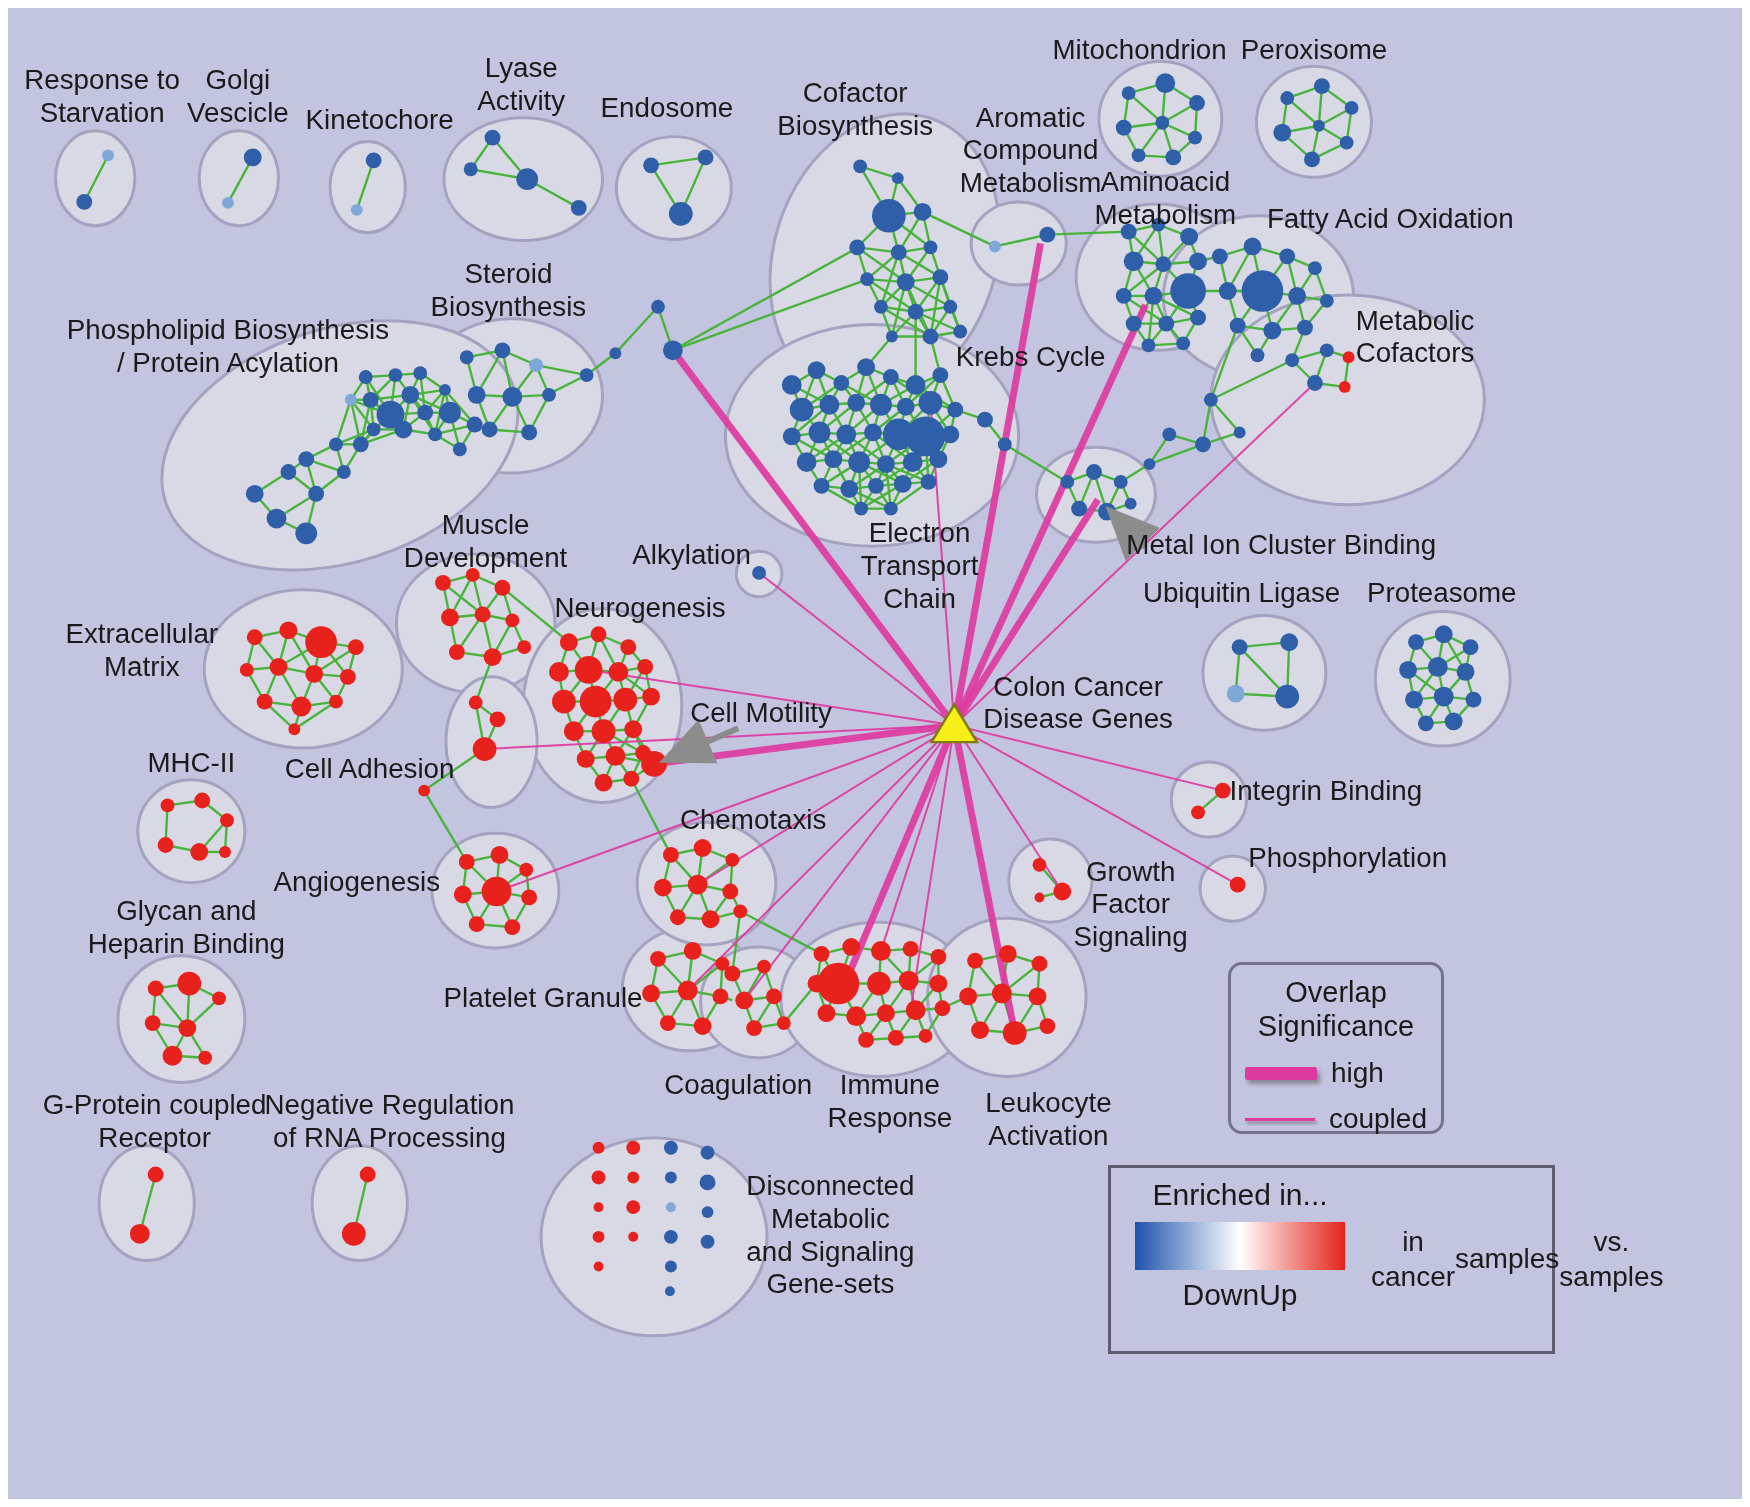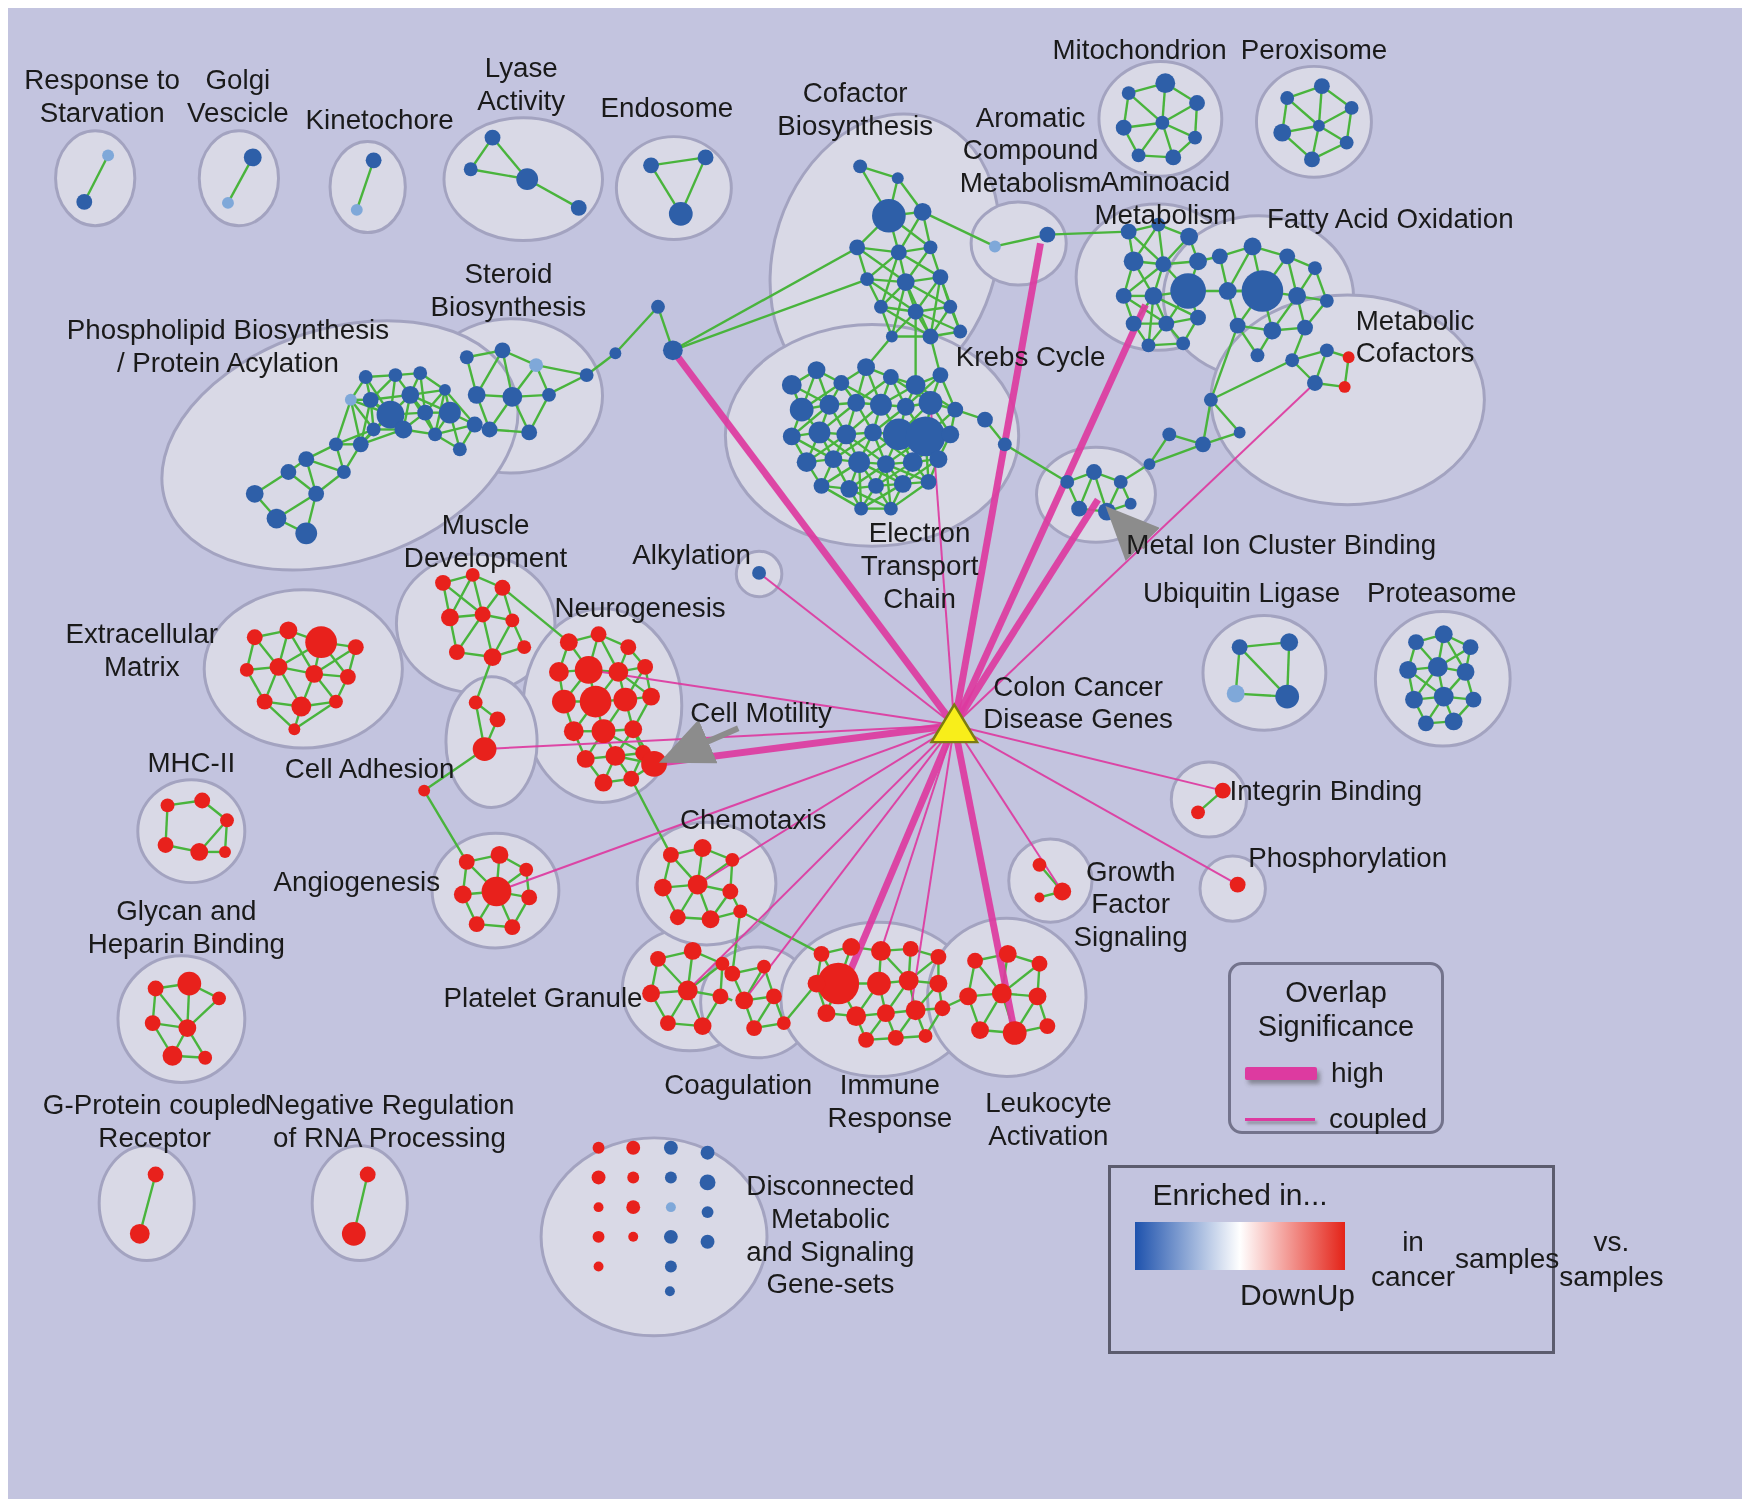--- a/index.html
+++ b/index.html
@@ -22,21 +22,21 @@
   .lo-label{font-size:28px;}
   
   .legend-enriched{
     position:absolute;left:1100px;top:1157px;width:447px;height:189px;
     border:3px solid #5c5c6e;box-sizing:border-box;color:#1a1a1a;
     display:flex;align-items:stretch;padding:8px 14px 10px 14px;gap:16px;
   }
   .le-left{width:255px;display:flex;flex-direction:column;align-items:center;}
   .le-title{font-size:30px;margin:2px 0 10px 0;}
   .le-bar{width:210px;height:48px;}
-  .le-downup{width:230px;display:flex;justify-content:flex-end;font-size:30px;margin-top:8px;}
+  .le-downup{width:230px;display:flex;justify-content:center;font-size:30px;margin-top:8px;}
   .le-right{flex:1;display:flex;flex-direction:row;justify-content:center;align-items:center;
     font-size:28px;line-height:35px;text-align:center;}
 </style>
 </head>
 <body>
 
 <div class="figure" style="background: rgb(195, 196, 223);">
   <svg id="net-svg" xmlns="http://www.w3.org/2000/svg" preserveAspectRatio="none" viewBox="0 0 1750 1507">
       <defs>
         <marker id="arrowhead" markerWidth="9" markerHeight="8" refX="7" refY="4" orient="auto" markerUnits="strokeWidth">

